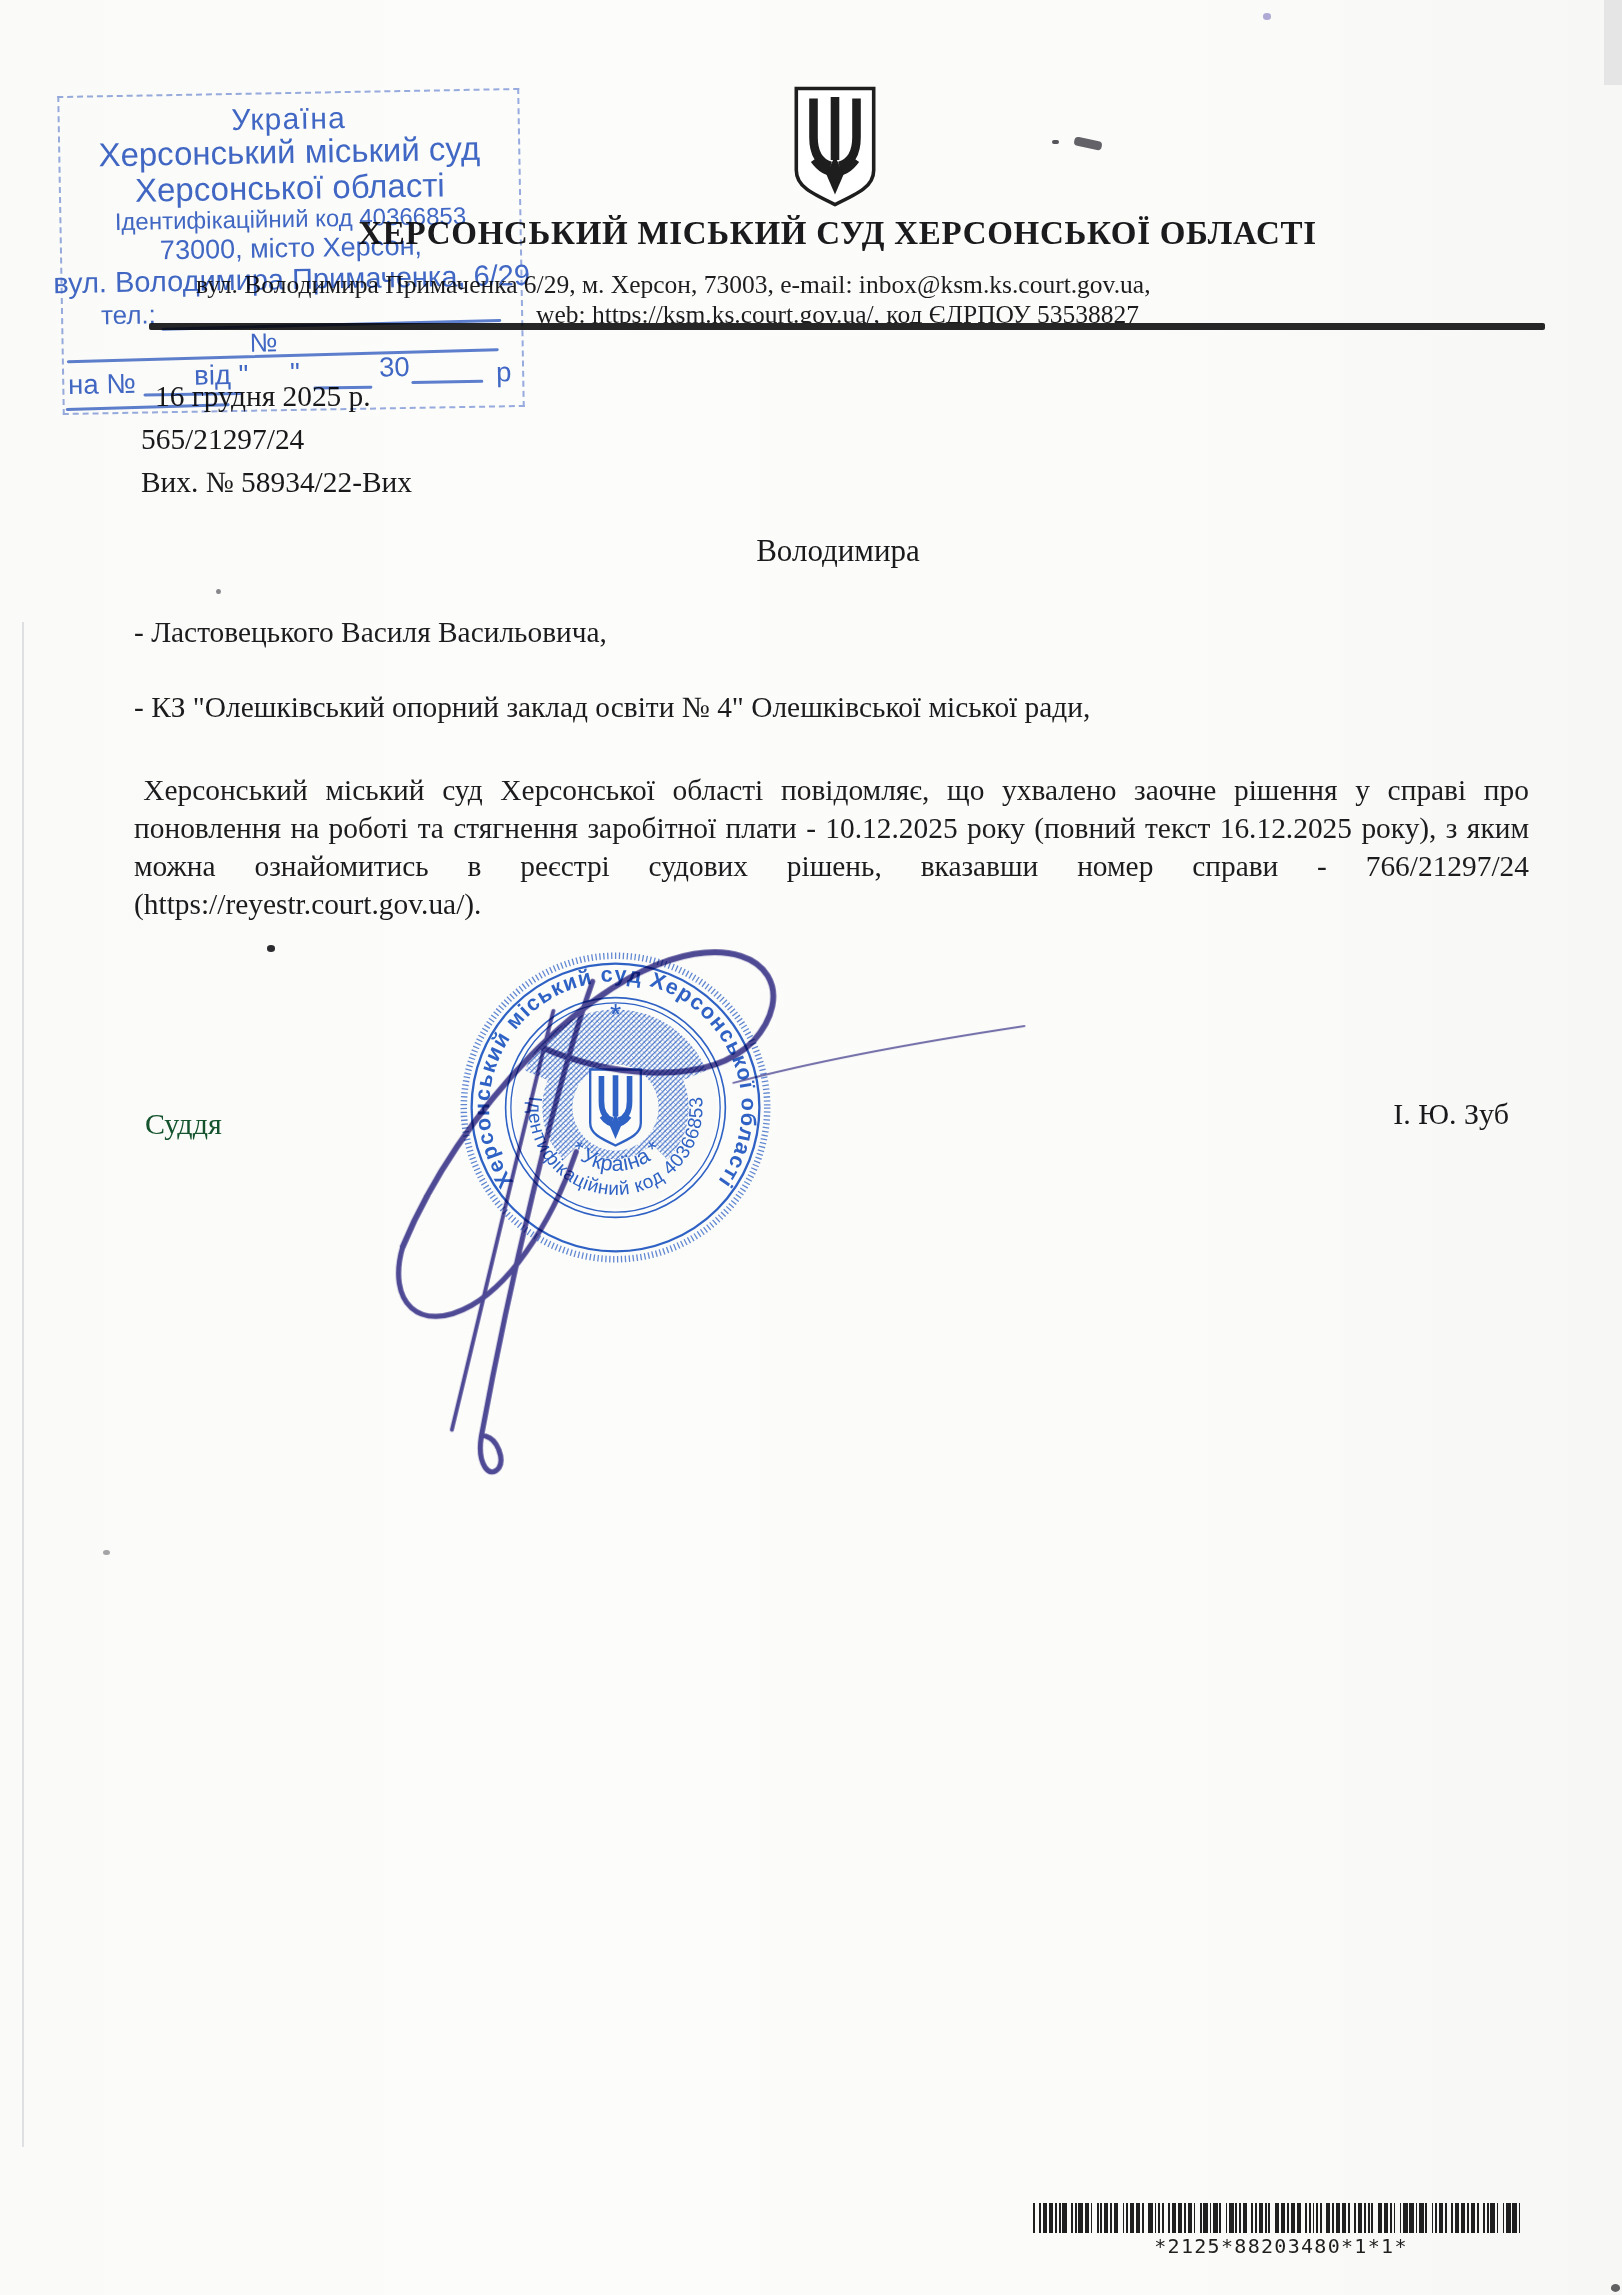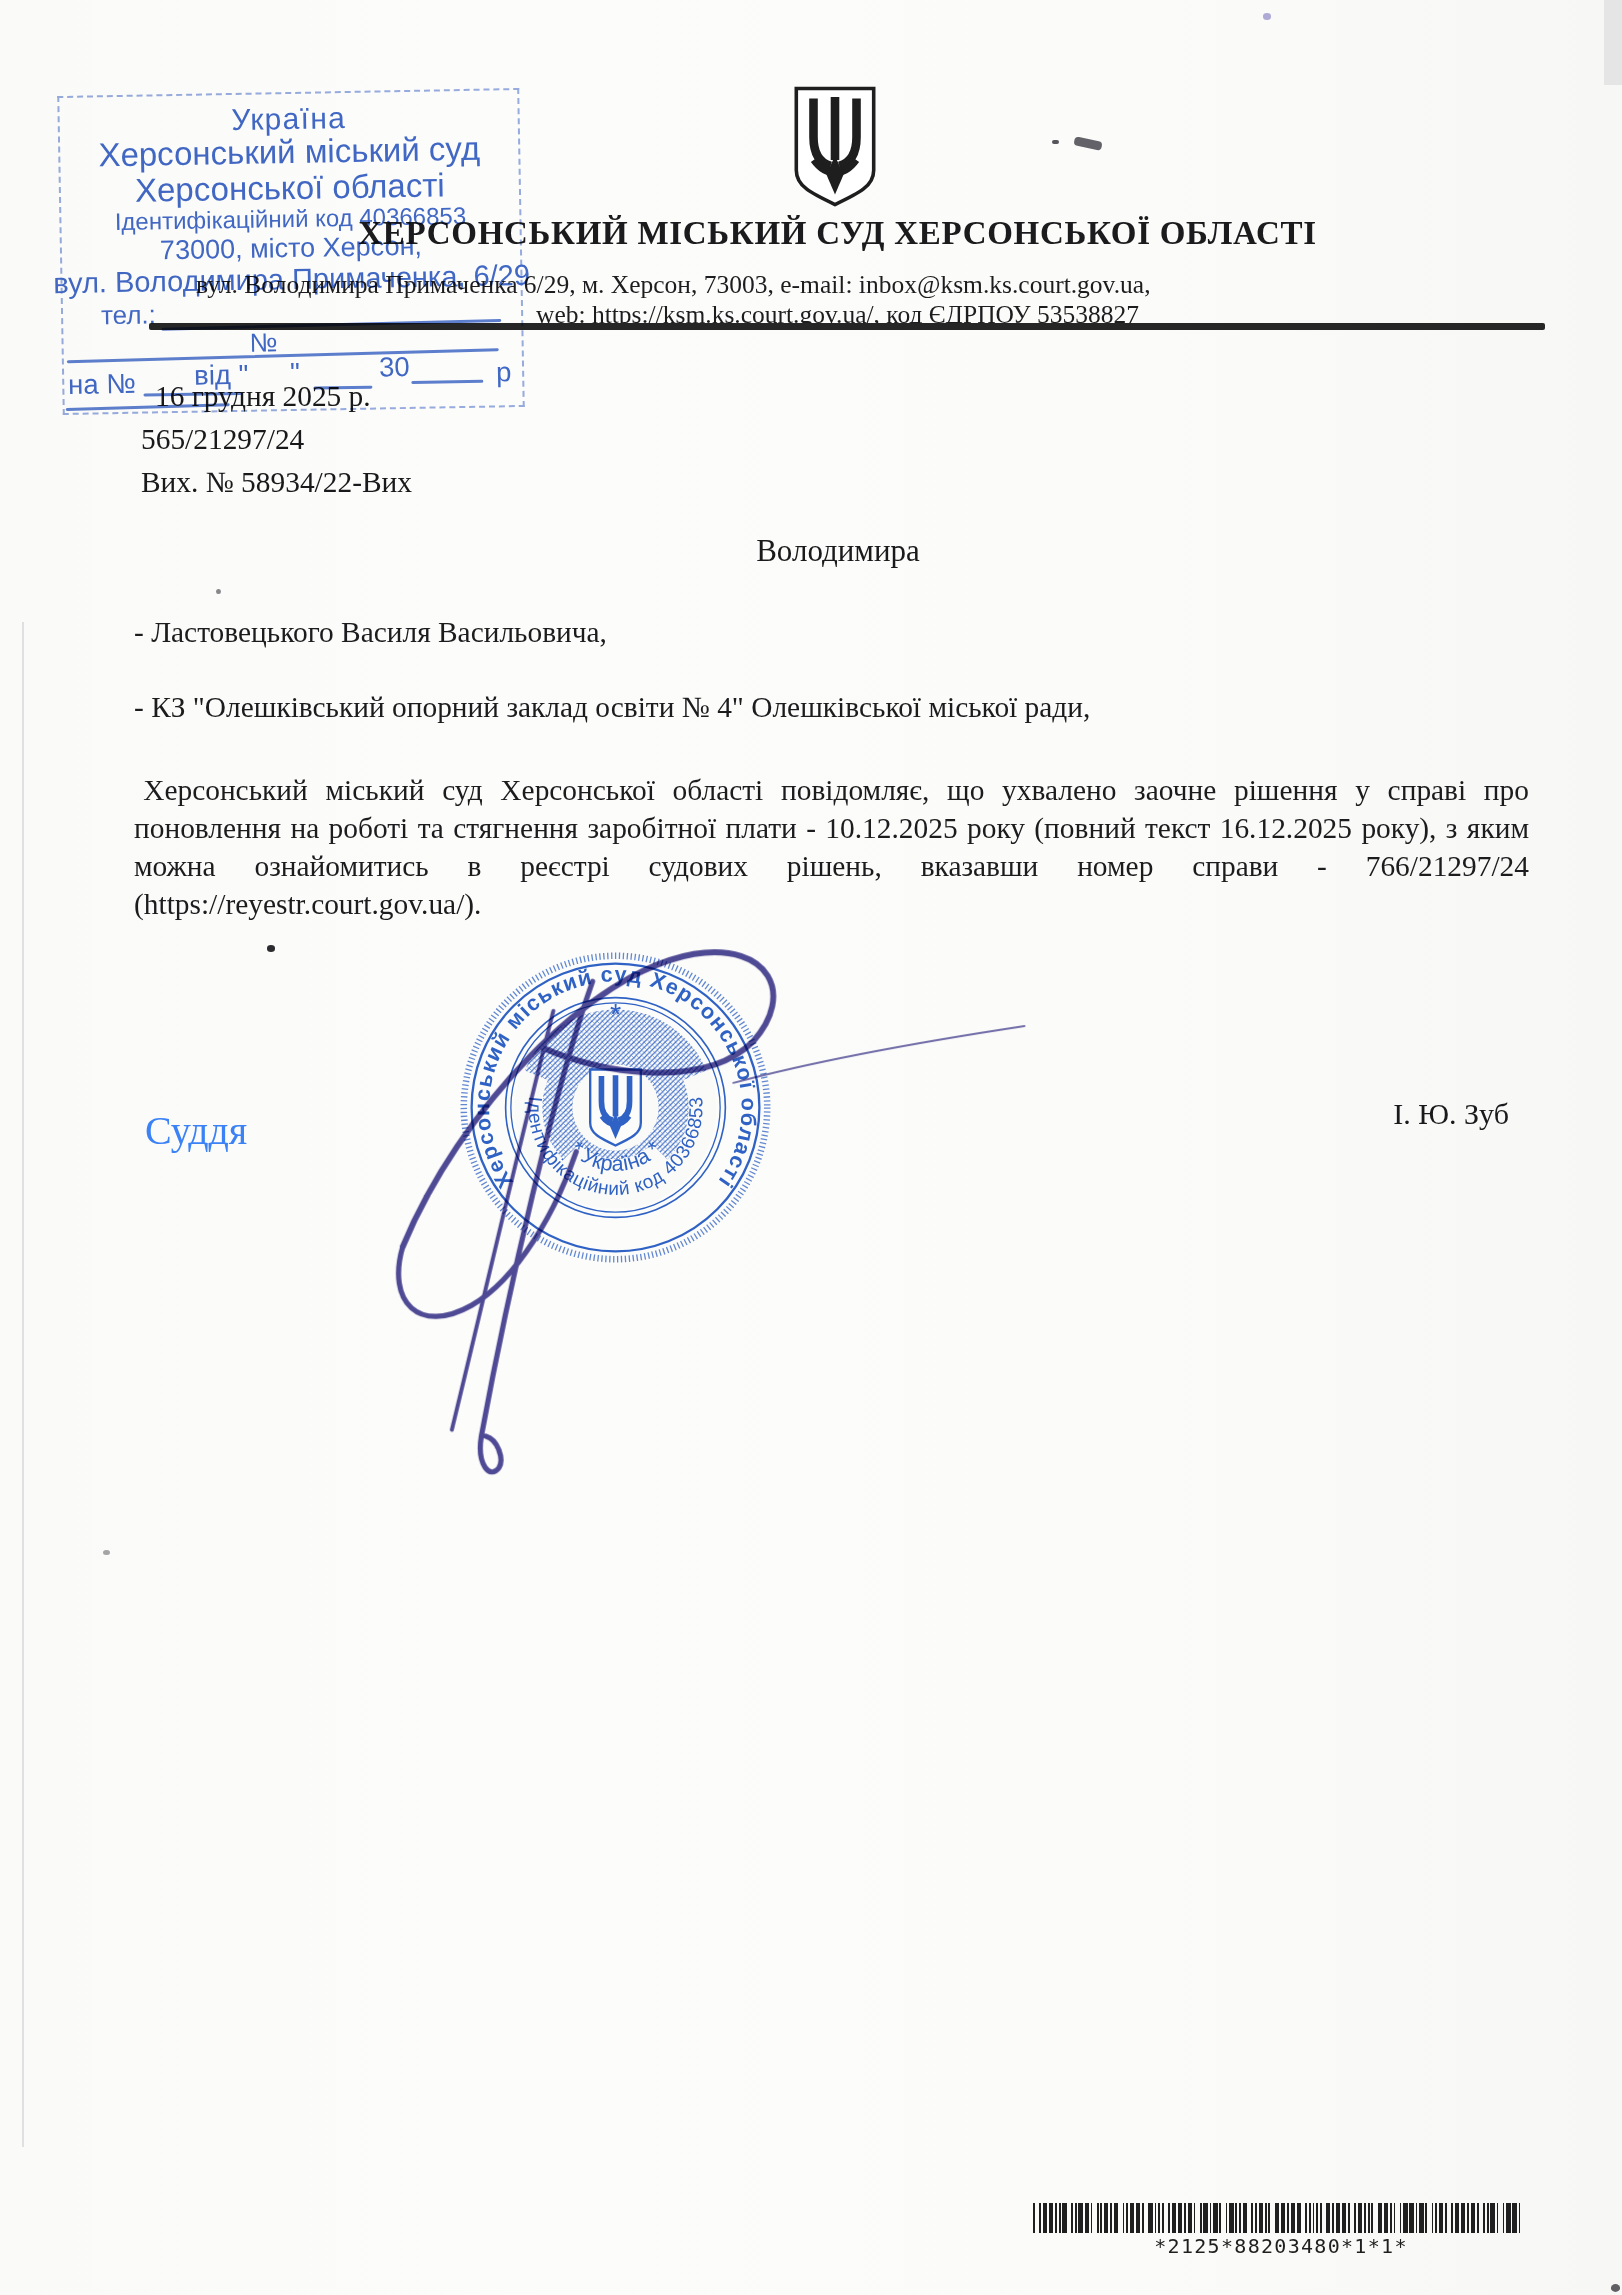--- a/index.html
+++ b/index.html
@@ -52,21 +52,21 @@
   .ul-b3{left:347px;top:22px;width:72px;}
   .ul-b4{left:1.3px;top:42px;width:164px;transform:rotate(-.7deg);}
   
   .doc-title{left:236px;top:533px;width:1204px;text-align:center;font-size:31px;color:#1a1a1c;}
   .recip{left:134px;width:1400px;font-size:29.4px;color:#1c1c1e;}
   .r1{top:616px;}
   .r2{top:691px;}
   .body-par{left:134px;top:771px;width:1395px;font-size:29.4px;line-height:38px;
     text-align:justify;color:#1c1c1e;text-indent:9.2px;}
   
-  .judge{left:145px;top:1107px;font-size:40px;color:#3b82f6;}
+  .judge{left:145px;top:1107px;font-size:30px;color:#14532d;}
   .judge-name{left:1116px;top:1097px;width:393px;text-align:right;font-size:30px;color:#1a1a1c;}
   .seal-svg{left:452px;top:944px;width:327px;height:327px;mix-blend-mode:multiply;z-index:3;}
   .sig-svg{left:249px;top:916px;width:818px;height:589px;mix-blend-mode:multiply;z-index:4;}
   
   .barcode{left:1033px;top:2203px;width:496px;height:30px;display:flex;align-items:stretch;}
   .barcode .b{background:#1f1f1f;}
   .barcode-text{left:1033px;top:2234px;width:496px;text-align:center;
     font-family:"DejaVu Sans Mono", monospace;font-size:20px;color:#1f1f1f;letter-spacing:1.3px;}
   
   .art{position:absolute;pointer-events:none;}

